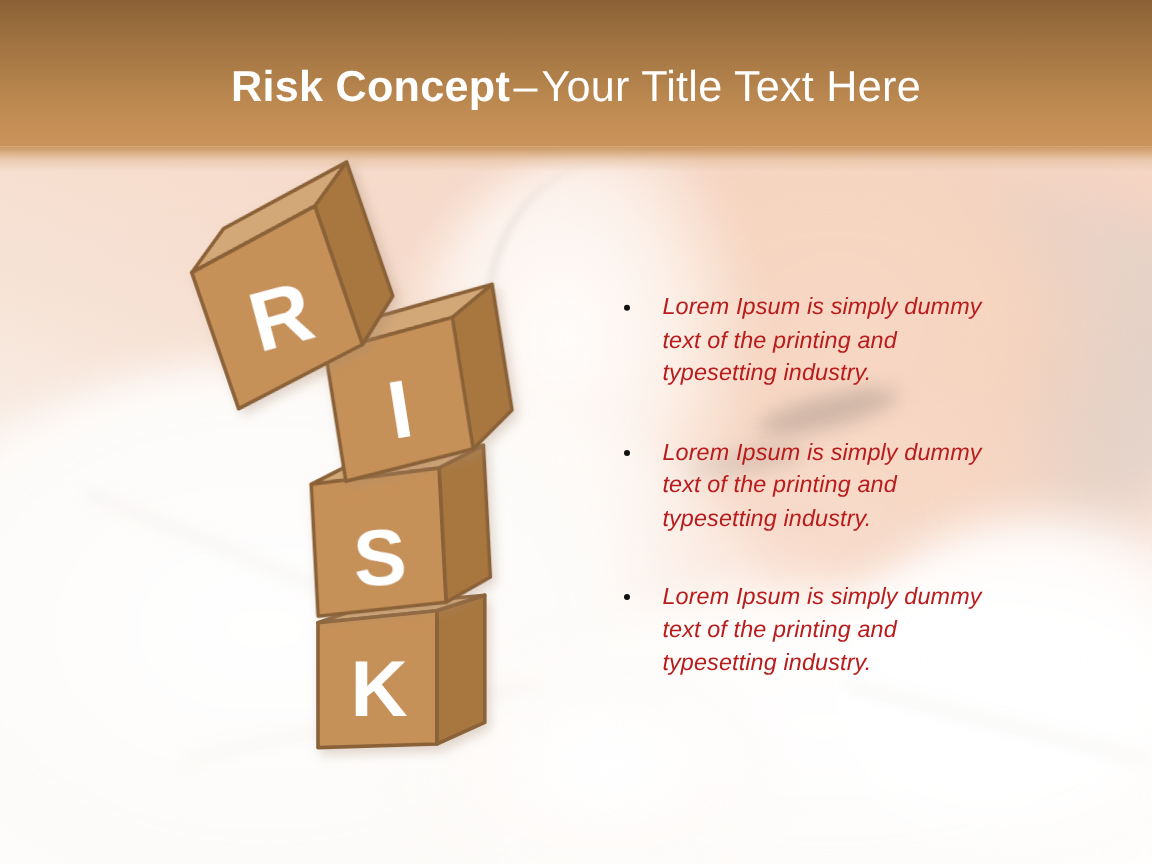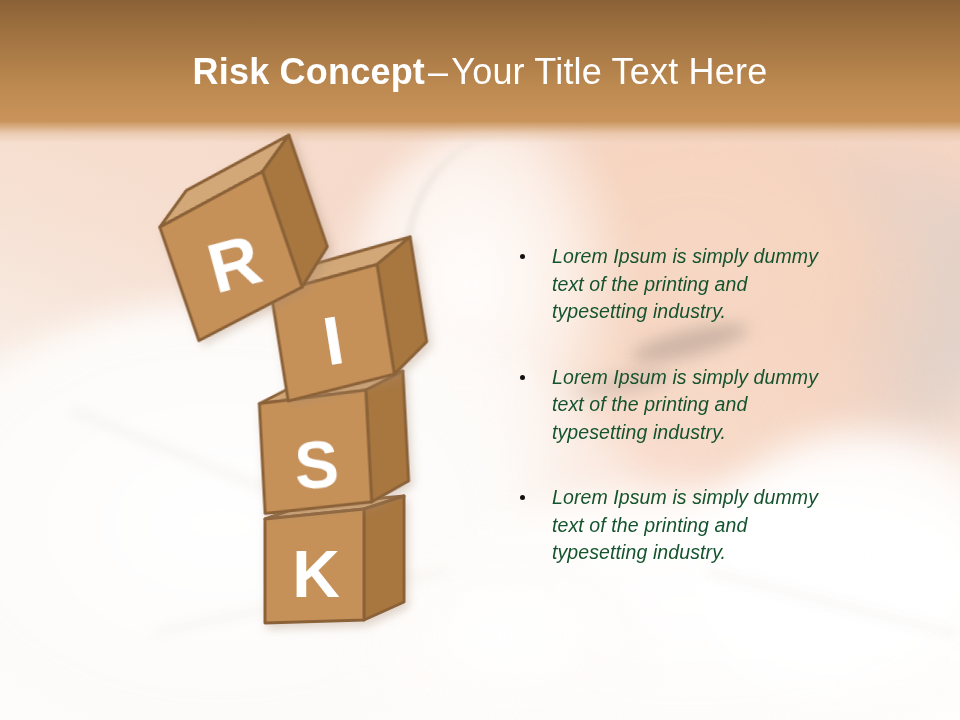--- a/index.html
+++ b/index.html
@@ -213,21 +213,21 @@
     position: absolute;
     left: 8px; top: 11px;
     width: 5px; height: 5px;
     border-radius: 50%;
     background: #111111;
   }
   .bullet-text {
     font-size: 19.5px;
     line-height: 27.5px;
     font-style: italic;
-    color: #14532d;
+    color: #b91c1c;
     letter-spacing: 0.1px;
   }
 
   
   .blocks {
     position: absolute;
     left: 0; top: 0;
     width: 960px; height: 720px;
     z-index: 7;
     pointer-events: none;

